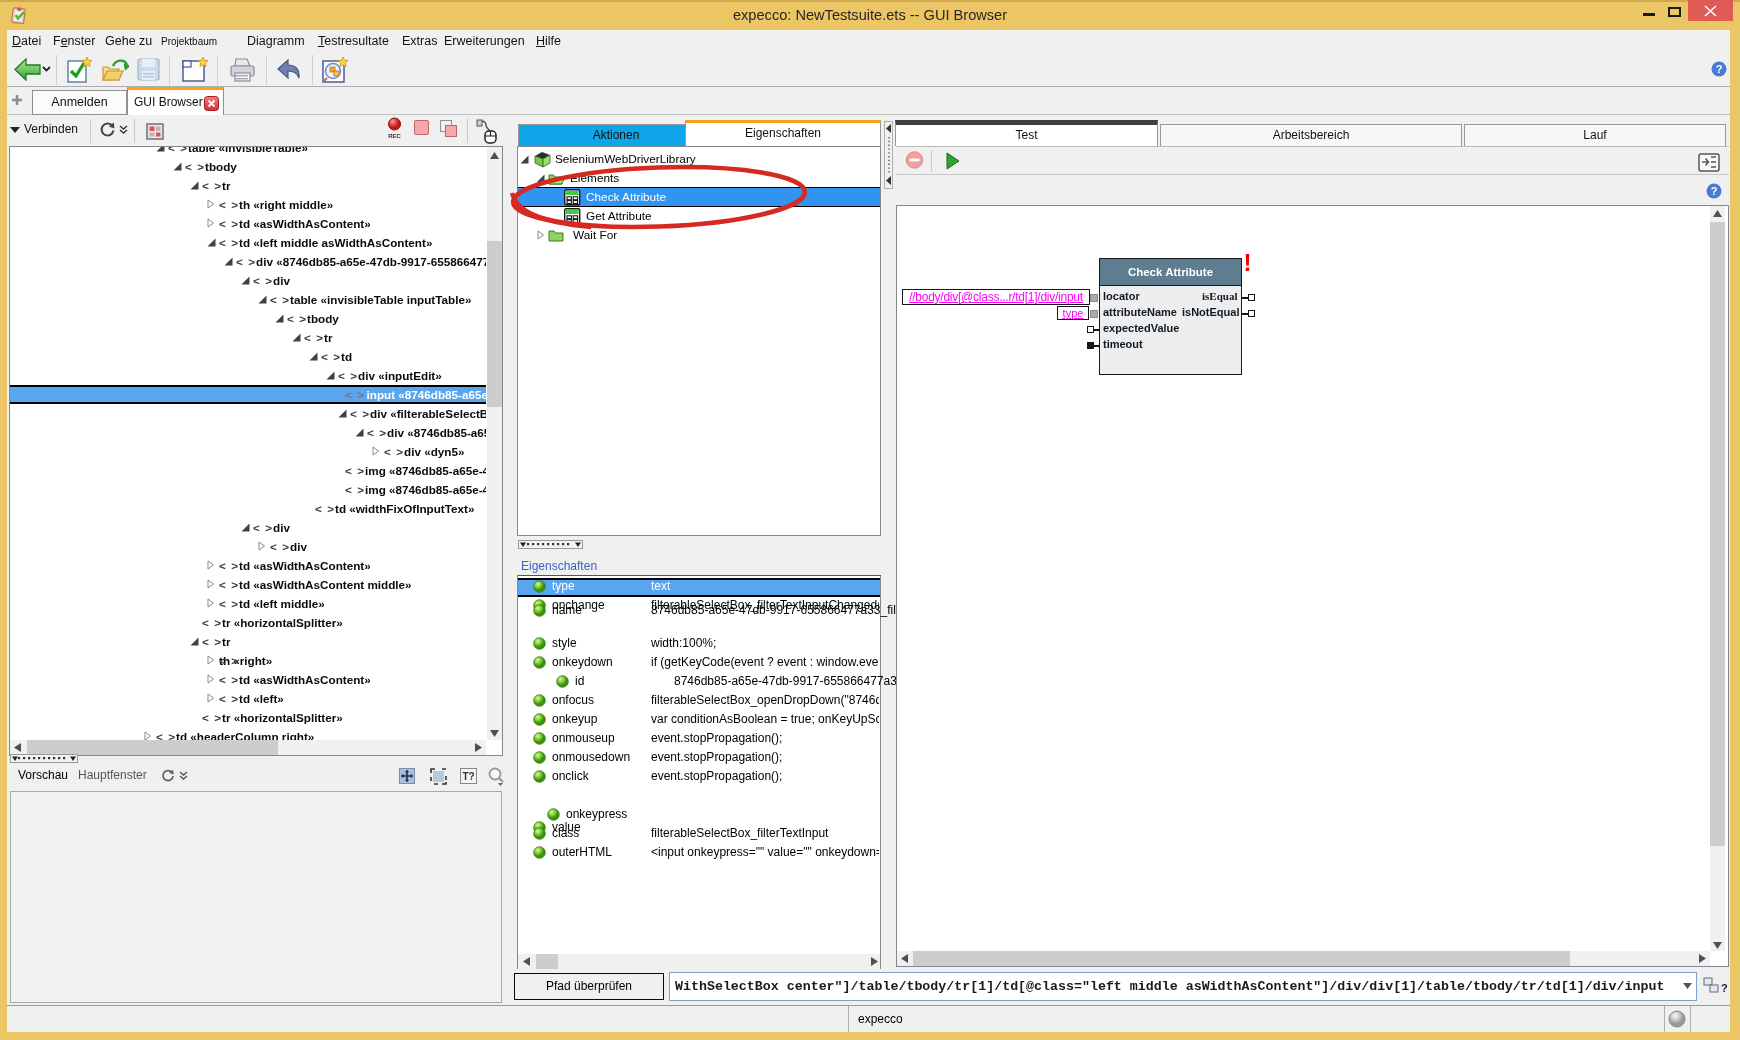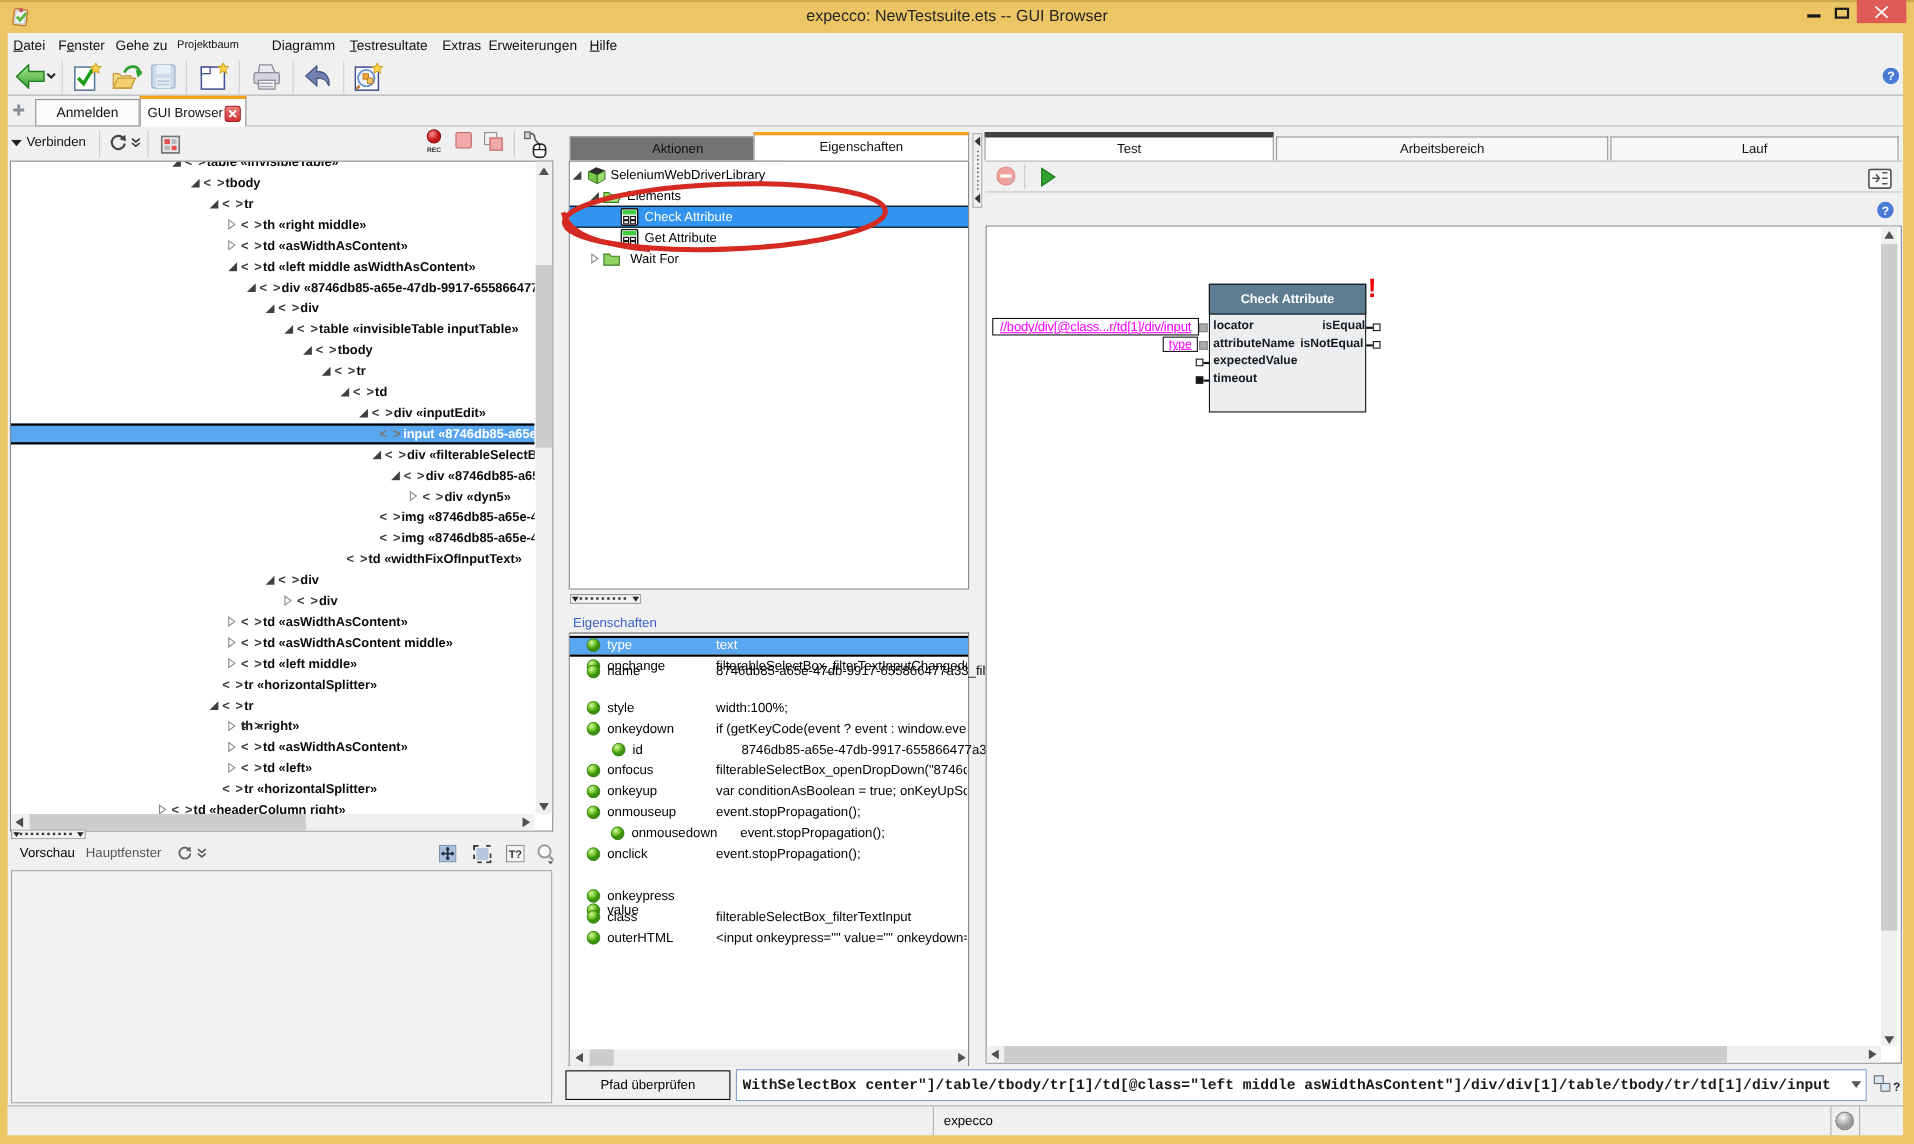--- a/index.html
+++ b/index.html
@@ -301,21 +301,21 @@
 <svg class="ab" style="left:460px;top:768px" width="17" height="16">
     <rect x="0.5" y="0.5" width="16" height="15" fill="#f4f4f4" stroke="#888"></rect>
     <text x="8.5" y="12" font-size="10" font-weight="bold" fill="#333" text-anchor="middle" font-family="Liberation Sans">T?</text>
   </svg>
 <svg class="ab" style="left:487px;top:767px" width="18" height="19">
     <circle cx="8" cy="7" r="5.5" fill="#f8f8f8" stroke="#999" stroke-width="1.8"></circle>
     <path d="M12 11 L16 15" stroke="#999" stroke-width="2.2"></path>
     <polygon points="11,16 16,16 13.5,19" fill="#666"></polygon>
   </svg>
 <div style="position:absolute;left:10px;top:791px;width:492px;height:212px;background:#f1f1f1;border:1px solid #a9a9a9;"></div>
-<div style="position:absolute;left:518px;top:124px;width:196px;height:22px;background:#737373;border:1px solid #989898;border-bottom:none;text-align:center;font-size:12px;color:#111;line-height:20px;">Aktionen</div>
+<div style="position:absolute;left:518px;top:124px;width:196px;height:22px;background:#0ea5e9;border:1px solid #989898;border-bottom:none;text-align:center;font-size:12px;color:#111;line-height:20px;">Aktionen</div>
 <div style="position:absolute;left:685px;top:120px;width:196px;height:26px;background:#fff;border:1px solid #989898;border-top:3px solid #f7a11f;border-bottom:none;text-align:center;font-size:12px;color:#111;line-height:21px;">Eigenschaften</div>
 <div style="position:absolute;left:517px;top:146px;width:364px;height:390px;background:#fff;border:1px solid #828790;"></div>
 <div class="ab" style="left:520px;top:150px;width:360px;height:19px;font-size:11.8px;line-height:19px;"><svg width="9" height="9" style="position:absolute;left:0;top:5px">
       <polygon points="8.5,0.5 8.5,8.5 0.5,8.5" fill="#404040"></polygon>
     </svg><svg width="19" height="17" style="position:absolute;left:13px;top:1px">
       <polygon points="2,5 9,1 17,4 10,8" fill="#2e2e2e"></polygon>
       <polygon points="2,5 10,8 10,16 2,12" fill="#79c84a" stroke="#2a6a1a" stroke-width="0.8"></polygon>
       <polygon points="10,8 17,4 17,12 10,16" fill="#9ade6e" stroke="#2a6a1a" stroke-width="0.8"></polygon>
     </svg><span style="margin-left:35px">SeleniumWebDriverLibrary</span></div>
 <div class="ab" style="left:536px;top:169px;width:344px;height:19px;font-size:11.8px;line-height:19px;"><svg width="9" height="9" style="position:absolute;left:0;top:5px">
@@ -495,21 +495,21 @@
           <stop offset="0" stop-color="#d8f8a0"></stop>
           <stop offset="0.7" stop-color="#66c020"></stop>
           <stop offset="1" stop-color="#3f9010"></stop>
         </radialGradient>
       </defs>
       <circle cx="6.5" cy="6.5" r="5.8" fill="url(#gs8)" stroke="#2e7d0e" stroke-width="0.8"></circle>
     </svg>
     <span style="position:absolute;left:34px">onmouseup</span>
     <span style="position:absolute;left:133px">event.stopPropagation();</span>
   </div>
-<div class="prow" style="left:540px;top:748px;width:370px;overflow:hidden">
+<div class="prow" style="left:518px;top:748px;width:370px;overflow:hidden">
     <svg width="13" height="13" style="position:absolute;left:15px;top:3px">
       <defs>
         <radialGradient id="gs9" cx="0.35" cy="0.3">
           <stop offset="0" stop-color="#d8f8a0"></stop>
           <stop offset="0.7" stop-color="#66c020"></stop>
           <stop offset="1" stop-color="#3f9010"></stop>
         </radialGradient>
       </defs>
       <circle cx="6.5" cy="6.5" r="5.8" fill="url(#gs9)" stroke="#2e7d0e" stroke-width="0.8"></circle>
     </svg>
@@ -537,21 +537,21 @@
           <stop offset="0" stop-color="#d8f8a0"></stop>
           <stop offset="0.7" stop-color="#66c020"></stop>
           <stop offset="1" stop-color="#3f9010"></stop>
         </radialGradient>
       </defs>
       <circle cx="6.5" cy="6.5" r="5.8" fill="url(#gs11)" stroke="#2e7d0e" stroke-width="0.8"></circle>
     </svg>
     <span style="position:absolute;left:34px">value</span>
     <span style="position:absolute;left:133px"></span>
   </div>
-<div class="prow" style="left:518px;top:805px;width:405px;overflow:hidden">
+<div class="prow" style="left:532px;top:805px;width:405px;overflow:hidden">
     <svg width="13" height="13" style="position:absolute;left:15px;top:3px">
       <defs>
         <radialGradient id="gs12" cx="0.35" cy="0.3">
           <stop offset="0" stop-color="#d8f8a0"></stop>
           <stop offset="0.7" stop-color="#66c020"></stop>
           <stop offset="1" stop-color="#3f9010"></stop>
         </radialGradient>
       </defs>
       <circle cx="6.5" cy="6.5" r="5.8" fill="url(#gs12)" stroke="#2e7d0e" stroke-width="0.8"></circle>
     </svg>
@@ -659,21 +659,21 @@
 <div style="position:absolute;left:913px;top:951px;width:657px;height:15px;background:#cdcdcd;"></div>
 <svg class="ab" style="left:1697px;top:954px" width="9" height="9">
     <polygon points="2,0 2,9 9,4.5" fill="#505050"></polygon>
   </svg>
 <div style="position:absolute;left:1099px;top:257.5px;width:143px;height:117.5px;background:#eceef0;border:1.5px solid #15191c;"></div>
 <div style="position:absolute;left:1099px;top:257.5px;width:143px;height:28.5px;background:#5f7d90;border:1.5px solid #15191c;border-bottom:1px solid #15191c;color:#fff;font-size:11.5px;font-weight:bold;text-align:center;line-height:26px;">Check Attribute</div>
 <div style="position:absolute;left:1103px;top:290px;position:absolute;font-size:11px;font-weight:bold;color:#15191c;white-space:nowrap;">locator</div>
 <div style="position:absolute;left:1103px;top:306px;position:absolute;font-size:11px;font-weight:bold;color:#15191c;white-space:nowrap;">attributeName</div>
 <div style="position:absolute;left:1103px;top:322px;position:absolute;font-size:11px;font-weight:bold;color:#15191c;white-space:nowrap;">expectedValue</div>
 <div style="position:absolute;left:1103px;top:338px;position:absolute;font-size:11px;font-weight:bold;color:#15191c;white-space:nowrap;">timeout</div>
-<div style="position:absolute;left:1202px;top:290px;position:absolute;font-size:11px;font-weight:bold;color:#15191c;white-space:nowrap;">isEqual</div>
+<div style="position:absolute;left:1202px;top:290px;position:absolute;font-size:11px;font-weight:bold;color:#15191c;white-space:nowrap;font-family:Liberation Serif, serif;">isEqual</div>
 <div style="position:absolute;left:1182px;top:306px;position:absolute;font-size:11px;font-weight:bold;color:#15191c;white-space:nowrap;">isNotEqual</div>
 <div style="position:absolute;left:1090px;top:293.5px;width:8px;height:8px;background:#ababab;border:1px solid #8a8a8a;"></div>
 <div style="position:absolute;left:1090px;top:309.5px;width:8px;height:8px;background:#ababab;border:1px solid #8a8a8a;"></div>
 <div style="position:absolute;left:1087px;top:326px;width:7px;height:7px;background:#fff;border:1.5px solid #15191c;"></div>
 <div style="position:absolute;left:1094px;top:329px;width:6px;height:1.5px;background:#15191c;"></div>
 <div style="position:absolute;left:1087px;top:342px;width:7px;height:7px;background:#15191c;"></div>
 <div style="position:absolute;left:1094px;top:345px;width:6px;height:1.5px;background:#15191c;"></div>
 <div style="position:absolute;left:1242px;top:297px;width:7px;height:1.5px;background:#15191c;"></div>
 <div style="position:absolute;left:1248px;top:294px;width:7px;height:7px;background:#fff;border:1.5px solid #15191c;"></div>
 <div style="position:absolute;left:1242px;top:313px;width:7px;height:1.5px;background:#15191c;"></div>

